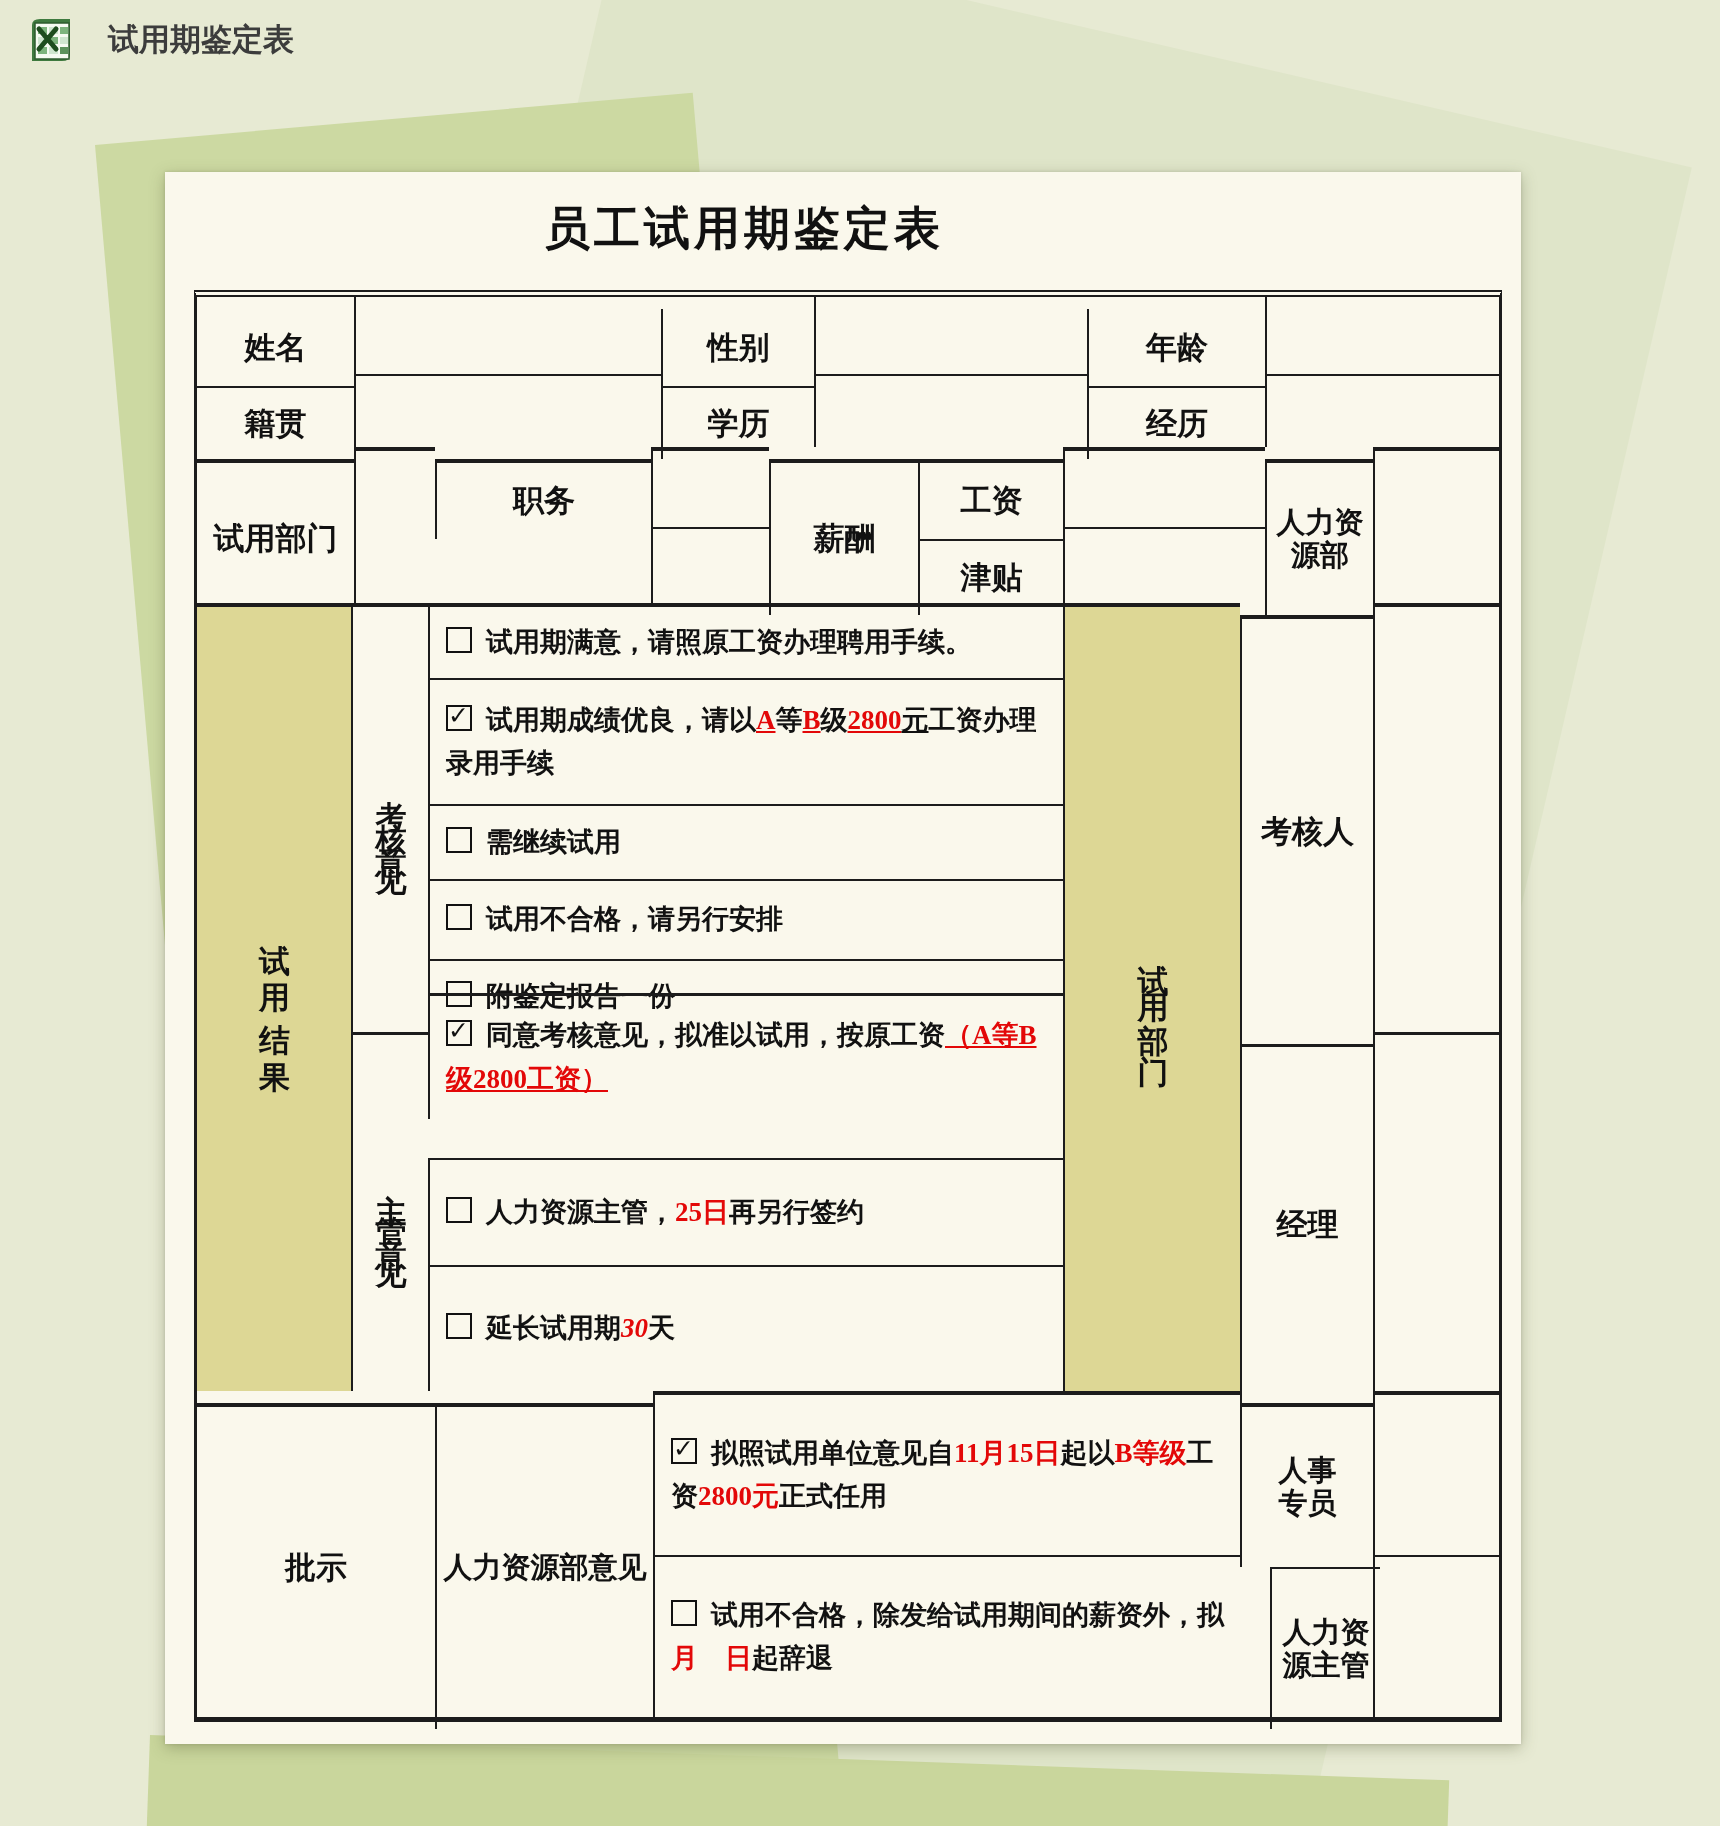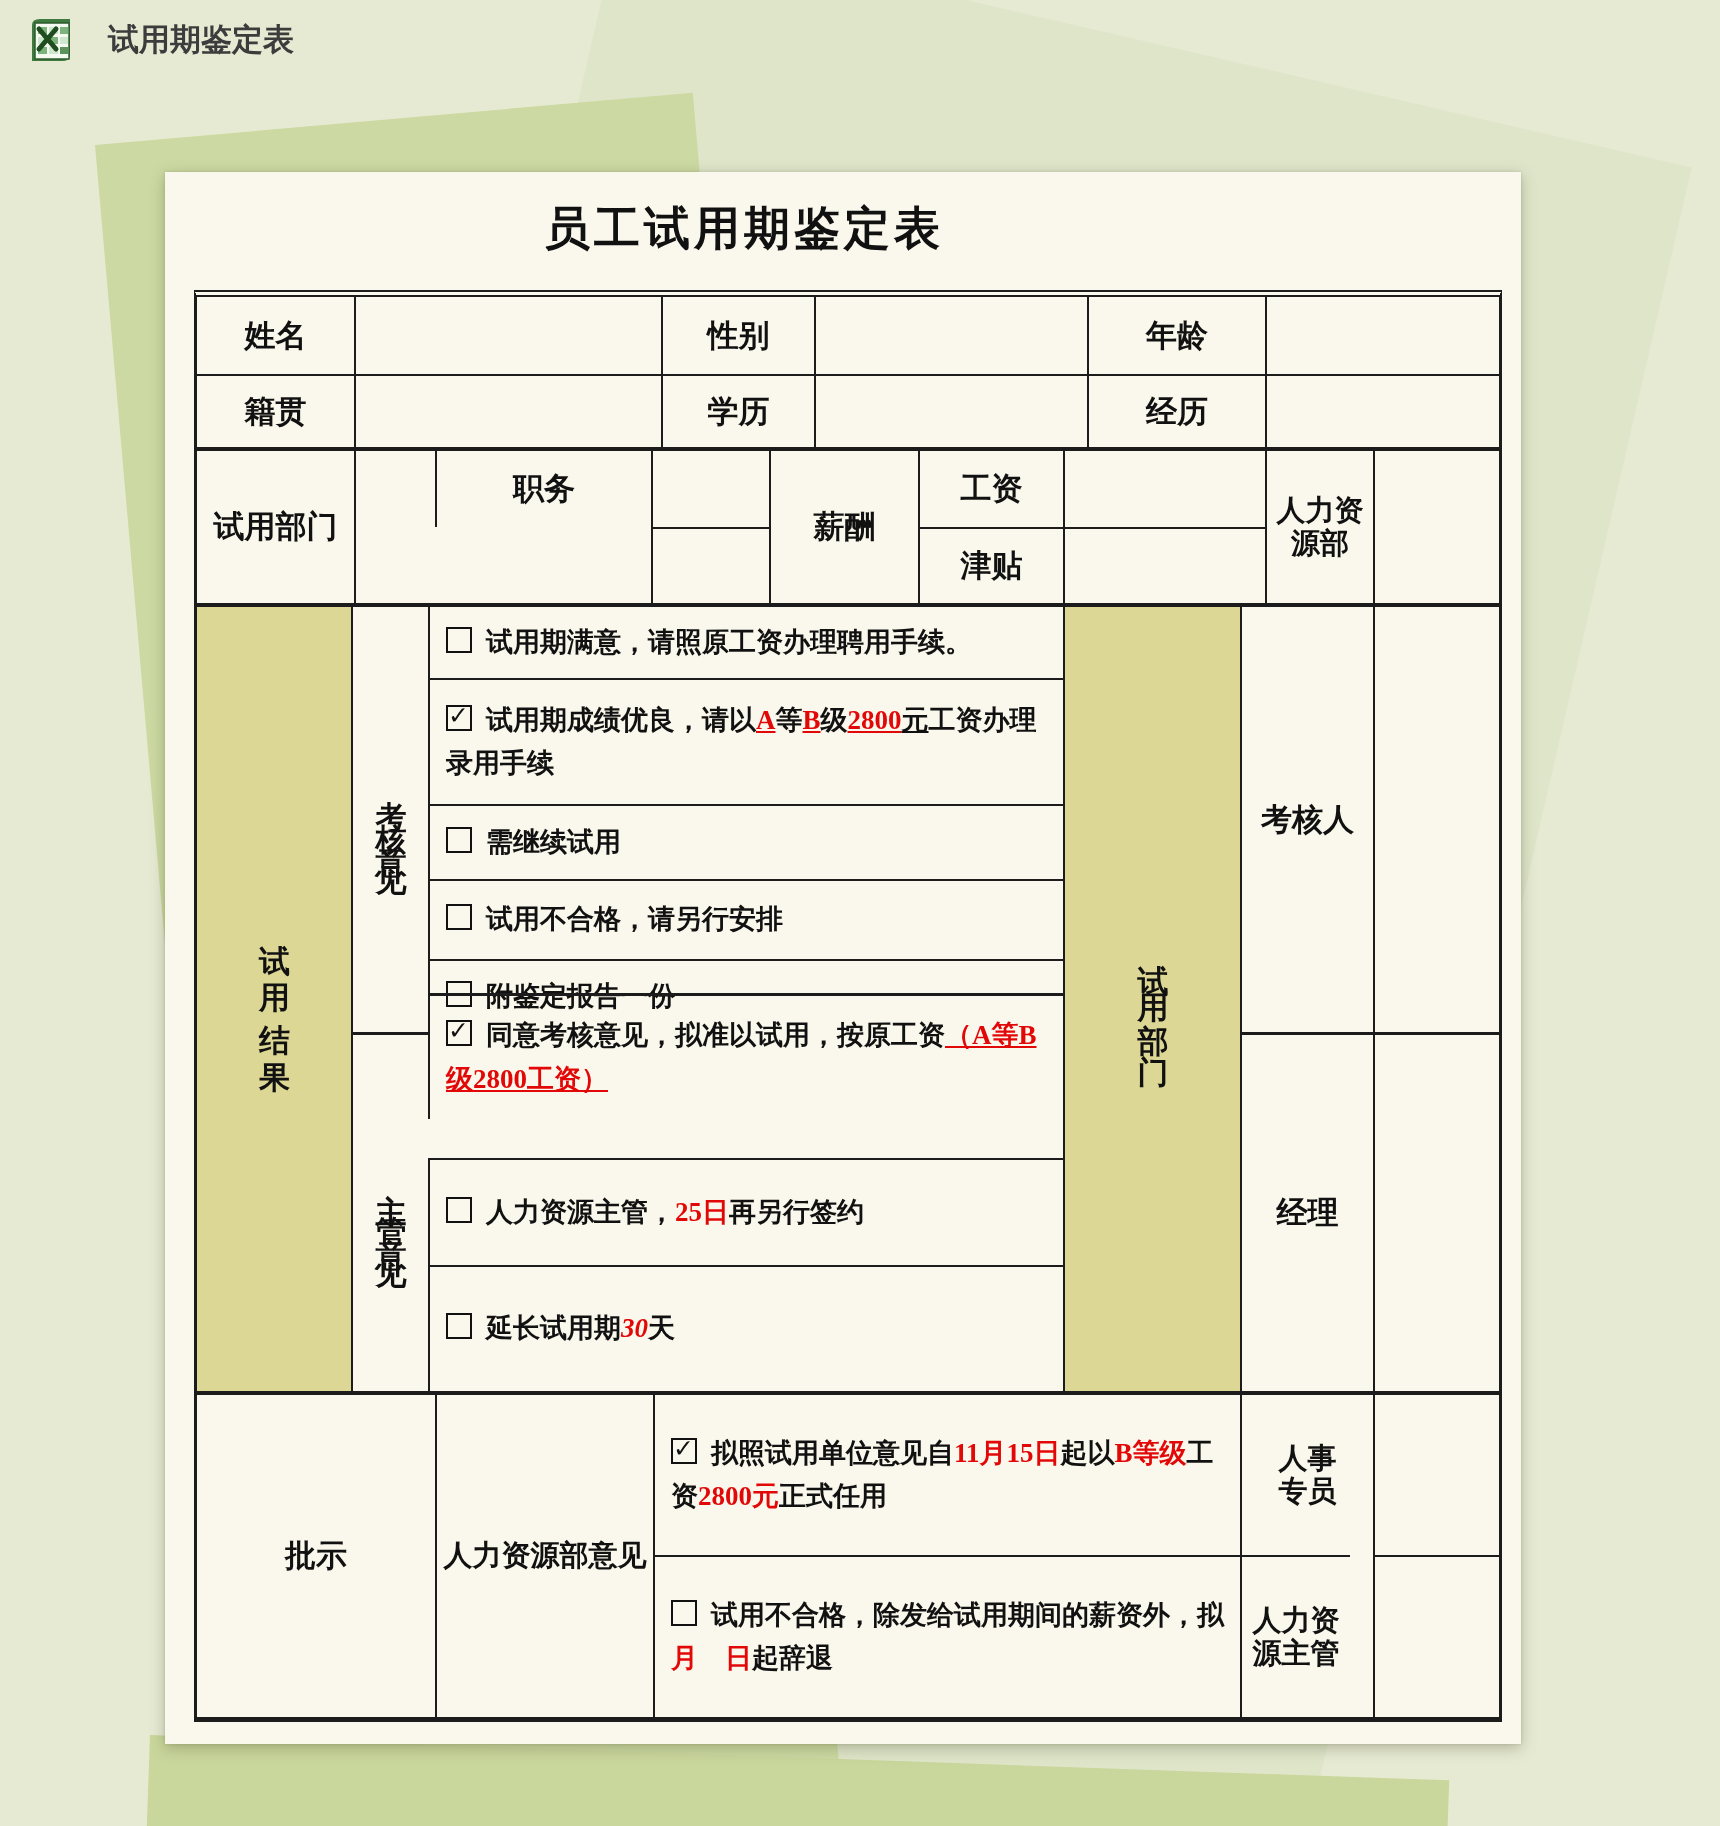--- a/index.html
+++ b/index.html
@@ -9,21 +9,21 @@
   .shape-pale{left:620px;top:-80px;width:1100px;height:2000px;background:#dfe5c9;transform:rotate(13deg);}
   .shape-green{left:95px;top:145px;width:600px;height:1700px;background:#ccd9a2;transform:rotate(-5deg);}
   .shape-band{left:150px;top:1735px;width:1300px;height:220px;background:#c9d69c;transform:rotate(2deg);}
   .appbar{position:absolute;left:26px;top:12px;height:56px;display:flex;align-items:center;gap:32px;text-align:center;}
   .xlicon{width:50px;height:50px;}
   .apptitle{font-family:"Liberation Sans","DejaVu Sans",sans-serif;font-size:31px;font-weight:600;color:#3c3c3c;}
   .paper{position:absolute;left:165px;top:172px;width:1356px;height:1572px;background:#faf8ec;box-shadow:0 4px 14px rgba(80,85,50,.35),0 0 3px rgba(0,0,0,.12);}
   .ftitle{position:absolute;left:194px;top:198px;width:1100px;text-align:center;font-size:46px;font-weight:bold;letter-spacing:4px;color:#111;}
   .table{position:absolute;left:194px;top:290px;width:1308px;height:1432px;box-sizing:border-box;border:3px solid #1c1c1c;border-top:7px double #1c1c1c;border-bottom:5px solid #1c1c1c;}
   .cell{position:absolute;box-sizing:border-box;border-left:2px solid #1c1c1c;border-top:2px solid #1c1c1c;display:flex;align-items:center;justify-content:center;color:#111;}
-  .lbl{font-size:31px;font-weight:bold;text-align:center;line-height:1.15;}
+  .lbl{font-size:31px;font-weight:bold;text-align:center;line-height:1.15;margin-top:12px;}
   .sm{font-size:29px;}
   .nl{border-left:none;}
   .nt{border-top:none;}
   .t4{border-top-width:4px;}
   .t3{border-top-width:3px;}
   .tan{background:#ddd795;}
   .vcell .vtext{writing-mode:vertical-lr;text-orientation:upright;font-weight:bold;font-size:31px;}
   .ls40{letter-spacing:40px;}
   .ls22{letter-spacing:22px;}
   .ls30{letter-spacing:30px;}
@@ -150,19 +150,19 @@
     <div class="cell cb t4" style="left:456px;top:1094px;width:587px;height:164px">
         <div class="cbline"><span class="ckb checked"></span><span><span>拟照试用单位意见自</span><span class="seg-r">11月15日</span><span>起以</span><span class="seg-r">B等级</span><span>工资</span><span class="seg-r">2800元</span><span>正式任用</span></span></div>
       </div>
     <div class="cell cb" style="left:456px;top:1258px;width:587px;height:162px">
         <div class="cbline"><span class="ckb"></span><span><span>试用不合格，除发给试用期间的薪资外，拟</span><span class="seg-r">月</span><span>　</span><span class="seg-r">日</span><span>起辞退</span></span></div>
       </div>
     <div class="cell lbl sm t4" style="left:1043px;top:1094px;width:133px;height:164px">
         <span class="wrapbox w66">人事专员</span>
       </div>
     <div class="cell t4" style="left:1176px;top:1094px;width:126px;height:164px"></div>
-    <div class="cell lbl sm" style="left:1043px;top:1258px;width:110px;height:162px">
+    <div class="cell lbl sm" style="left:1073px;top:1258px;width:110px;height:162px">
         <span class="wrapbox w96">人力资源主管</span>
       </div>
     <div class="cell" style="left:1176px;top:1258px;width:126px;height:162px"></div>
 
   </div>
 </div>
 
 </body></html>

